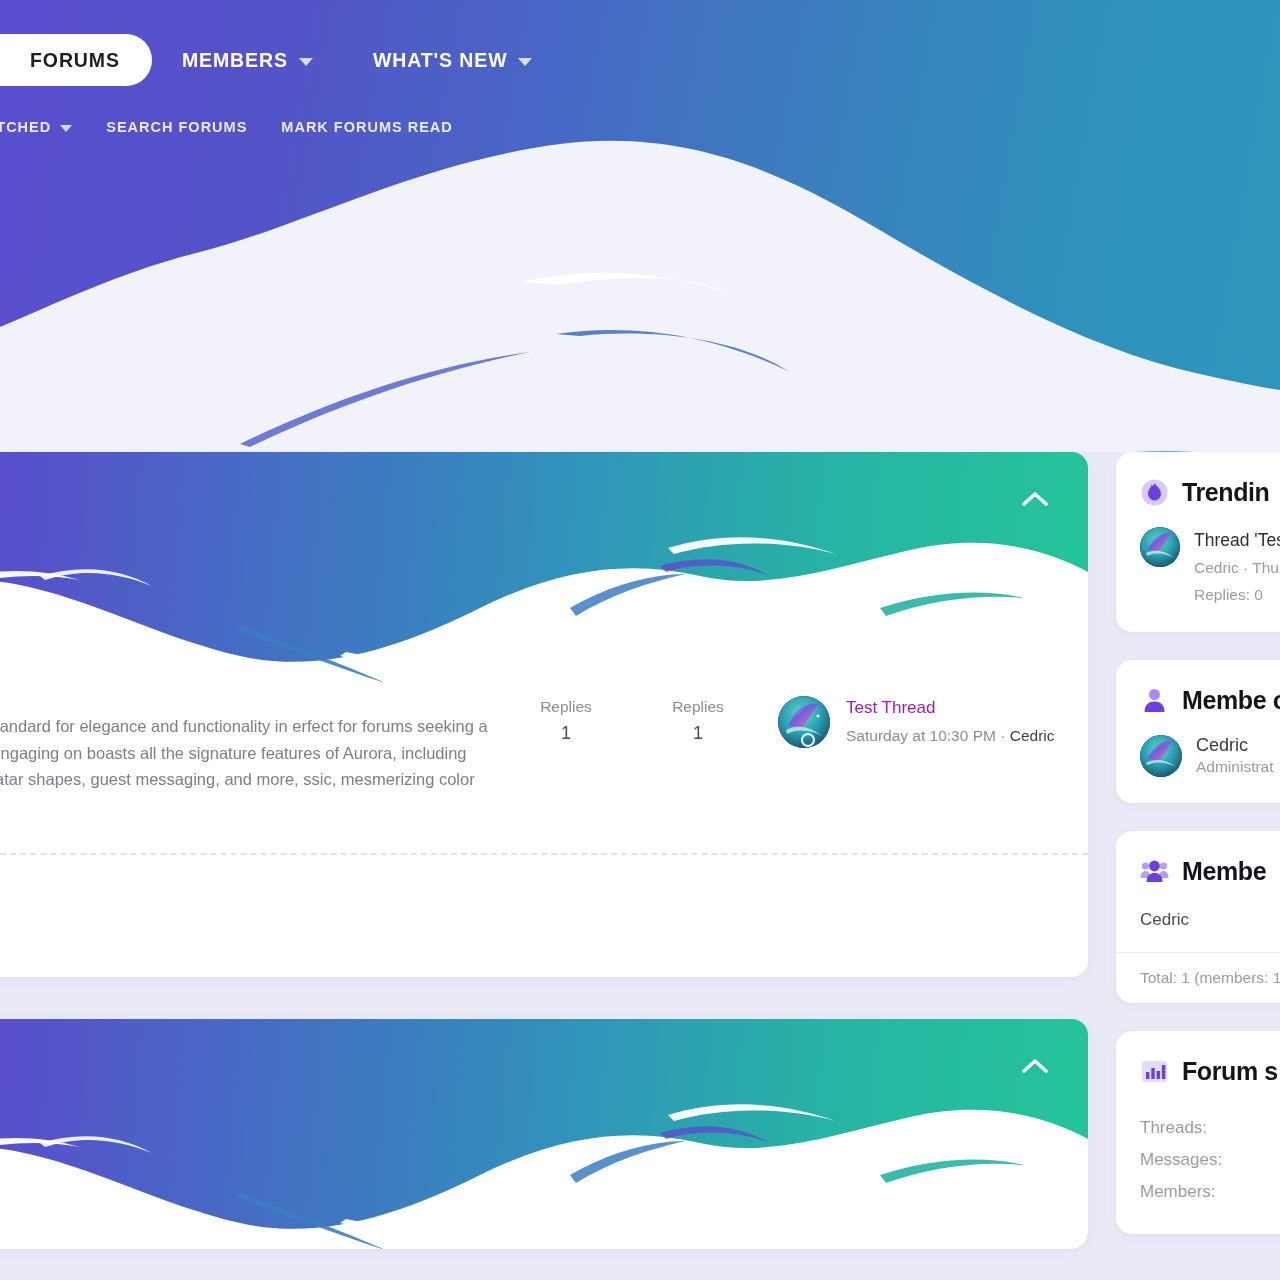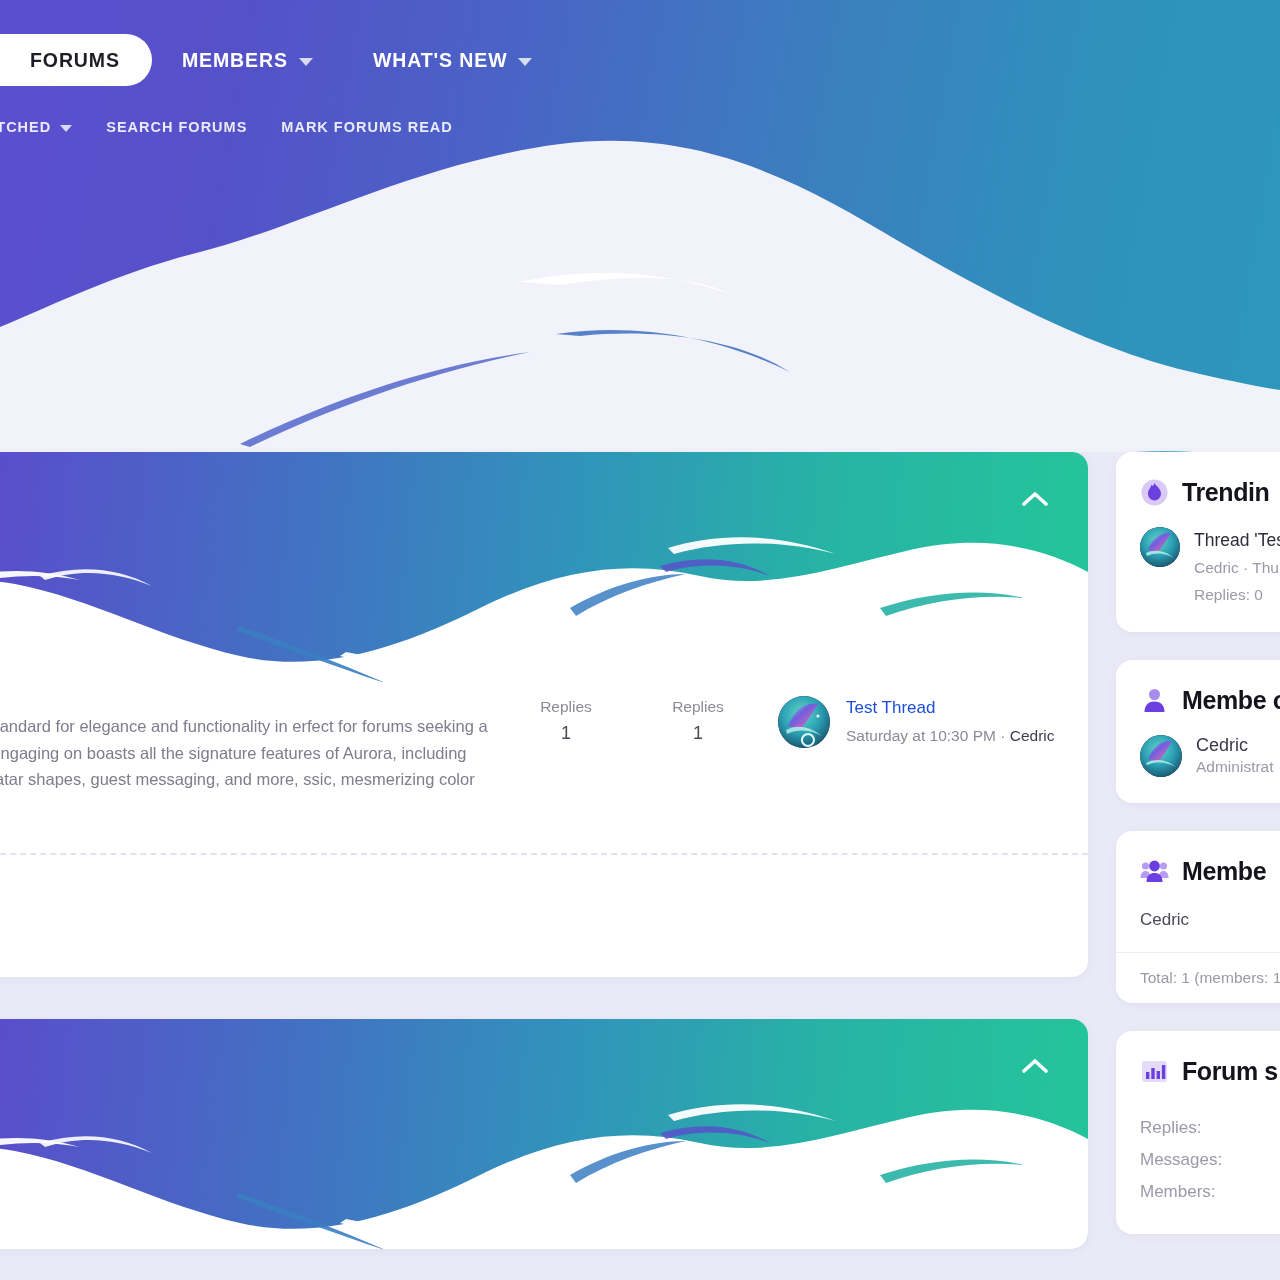--- a/index.html
+++ b/index.html
@@ -206,21 +206,21 @@
     display: flex;
     align-items: center;
     gap: 16px;
     margin-left: 46px;
     margin-top: 24px;
     flex: none;
   }
   .lp-text { line-height: 1.45; }
   .lp-title {
     font-size: 17px;
-    color: #1d4ed8;
+    color: #a21caf;
     cursor: pointer;
   }
   .lp-meta {
     font-size: 15.5px;
     color: #8b8b99;
     margin-top: 4px;
   }
   .lp-meta b { color: #3d3d4a; font-weight: 400; }
 
   .dashed-sep {
@@ -566,21 +566,21 @@
             <rect x="6" y="15" width="3.4" height="7" fill="#6c3fe0"></rect>
             <rect x="11.3" y="11" width="3.4" height="11" fill="#6c3fe0"></rect>
             <rect x="16.6" y="14" width="3.4" height="8" fill="#6c3fe0"></rect>
             <rect x="21.9" y="8" width="3.4" height="14" fill="#6c3fe0"></rect>
           </svg>
         </span>
         <h3>Forum s</h3>
       </div>
       <div class="stats-rows">
         <div class="stats-row">
-          <span>Replies:</span>
+          <span>Threads:</span>
           <span class="v"></span>
         </div>
         <div class="stats-row">
           <span>Messages:</span>
           <span class="v"></span>
         </div>
         <div class="stats-row">
           <span>Members:</span>
           <span class="v"></span>
         </div>

